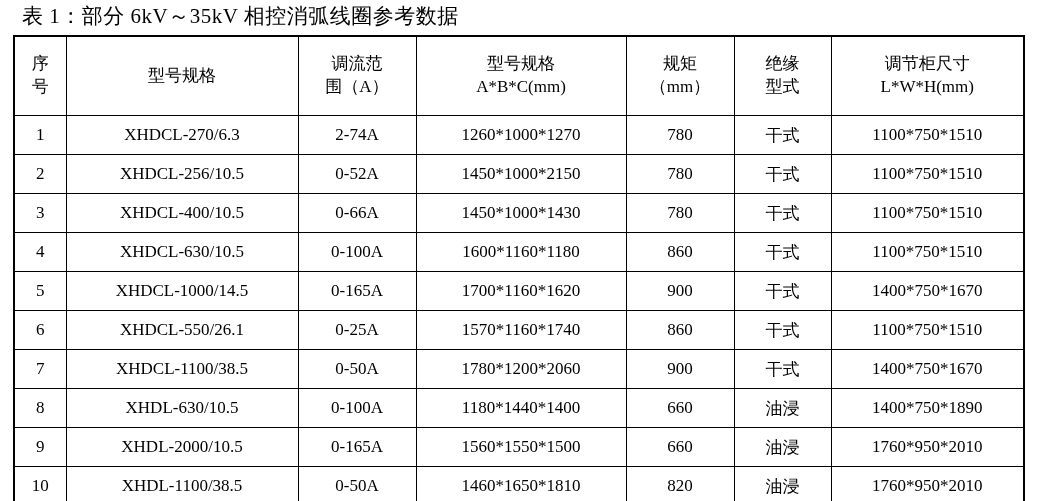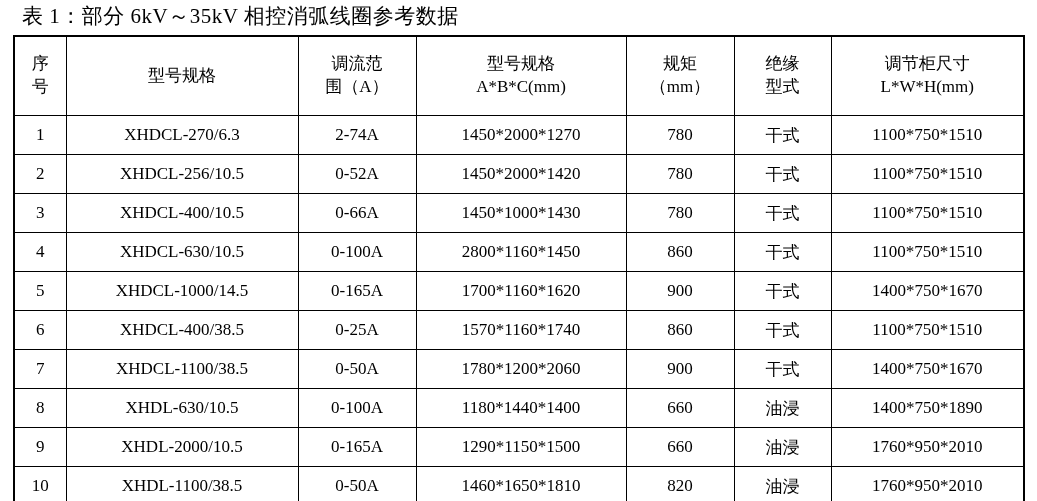--- a/index.html
+++ b/index.html
@@ -111,64 +111,64 @@
           <span class="hdr-line">调节柜尺寸</span>
           <span class="hdr-line">L*W*H(mm)</span>
         </th>
       </tr>
     </thead>
     <tbody>
       <tr>
         <td class="idx">1</td>
         <td>XHDCL-270/6.3</td>
         <td>2-74A</td>
-        <td>1450*2000*1270</td>
+        <td>1260*1000*1270</td>
         <td>780</td>
         <td class="cn">干式</td>
         <td>1100*750*1510</td>
       </tr>
       <tr>
         <td class="idx">2</td>
         <td>XHDCL-256/10.5</td>
         <td>0-52A</td>
-        <td>1450*2000*1420</td>
+        <td>1450*1000*2150</td>
         <td>780</td>
         <td class="cn">干式</td>
         <td>1100*750*1510</td>
       </tr>
       <tr>
         <td class="idx">3</td>
         <td>XHDCL-400/10.5</td>
         <td>0-66A</td>
         <td>1450*1000*1430</td>
         <td>780</td>
         <td class="cn">干式</td>
         <td>1100*750*1510</td>
       </tr>
       <tr>
         <td class="idx">4</td>
         <td>XHDCL-630/10.5</td>
         <td>0-100A</td>
-        <td>2800*1160*1450</td>
+        <td>1600*1160*1180</td>
         <td>860</td>
         <td class="cn">干式</td>
         <td>1100*750*1510</td>
       </tr>
       <tr>
         <td class="idx">5</td>
         <td>XHDCL-1000/14.5</td>
         <td>0-165A</td>
         <td>1700*1160*1620</td>
         <td>900</td>
         <td class="cn">干式</td>
         <td>1400*750*1670</td>
       </tr>
       <tr>
         <td class="idx">6</td>
-        <td>XHDCL-400/38.5</td>
+        <td>XHDCL-550/26.1</td>
         <td>0-25A</td>
         <td>1570*1160*1740</td>
         <td>860</td>
         <td class="cn">干式</td>
         <td>1100*750*1510</td>
       </tr>
       <tr>
         <td class="idx">7</td>
         <td>XHDCL-1100/38.5</td>
         <td>0-50A</td>
@@ -183,21 +183,21 @@
         <td>0-100A</td>
         <td>1180*1440*1400</td>
         <td>660</td>
         <td class="cn">油浸</td>
         <td>1400*750*1890</td>
       </tr>
       <tr>
         <td class="idx">9</td>
         <td>XHDL-2000/10.5</td>
         <td>0-165A</td>
-        <td>1290*1150*1500</td>
+        <td>1560*1550*1500</td>
         <td>660</td>
         <td class="cn">油浸</td>
         <td>1760*950*2010</td>
       </tr>
       <tr>
         <td class="idx">10</td>
         <td>XHDL-1100/38.5</td>
         <td>0-50A</td>
         <td>1460*1650*1810</td>
         <td>820</td>

